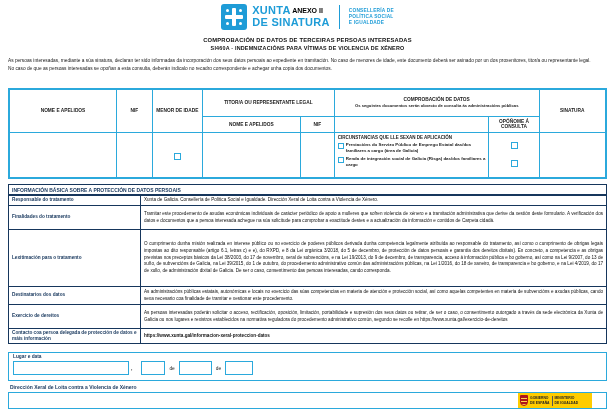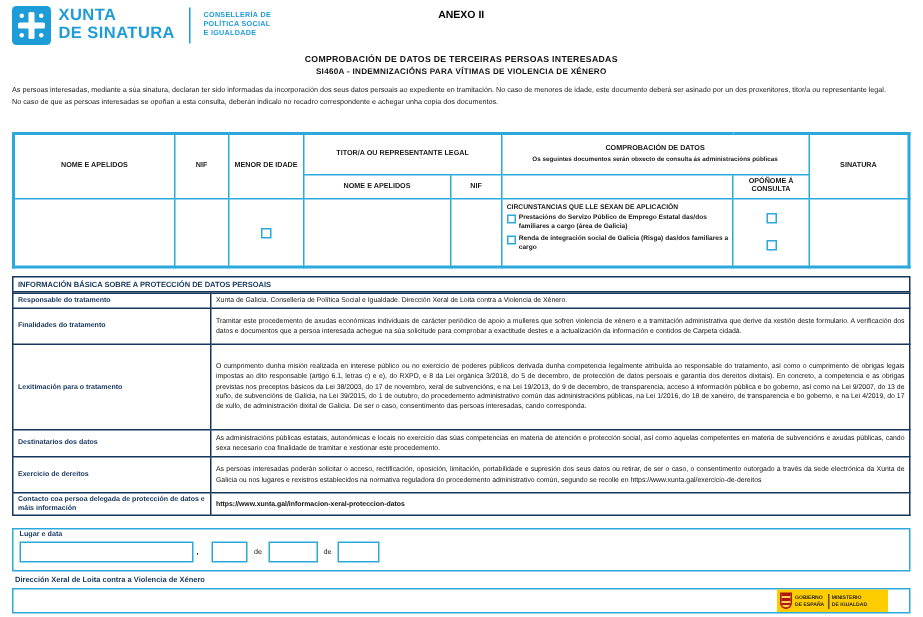--- a/index.html
+++ b/index.html
@@ -2,21 +2,21 @@
 <html><head>
 <meta charset="utf-8">
 <style>
   * { margin:0; padding:0; box-sizing:border-box; }
   html,body { background:#fff; }
   body { width:615px; height:411px; font-family:"Liberation Sans", sans-serif; color:#1a1a1a; }
   .page { position:relative; width:615px; height:411px; background:#fff; overflow:hidden; }
 
   
   .hdr { position:absolute; top:4px; left:8px; right:8px; height:32px; }
-  .brand { display:flex; align-items:center; gap:5px; }
+  .brand { display:flex; align-items:center; gap:5px;justify-content:center; }
   .logo-sq { width:26px; height:26px; background:#1E9CD7; border-radius:3px; position:relative; flex:0 0 auto; }
   .logo-sq .vbar { position:absolute; left:11px; top:4px; width:4px; height:18px; background:#fff; border-radius:1px; }
   .logo-sq .hbar { position:absolute; left:4px; top:11px; width:18px; height:4px; background:#fff; border-radius:1px; }
   .logo-sq .dot { position:absolute; width:3px; height:3px; background:#fff; border-radius:50%; }
   .d1{left:5px;top:5px;} .d2{right:5px;top:5px;} .d3{left:5px;bottom:5px;} .d4{right:5px;bottom:5px;}
   .brand-name { color:#1E9CD7; font-weight:bold; font-size:11px; line-height:1.05; letter-spacing:.3px; }
   .brand-div { width:1px; height:24px; background:#1E9CD7; margin:0 4px; }
   .dept { color:#1E9CD7; font-size:4.8px; font-weight:bold; line-height:1.25; letter-spacing:.2px; }
   .annex { position:absolute; top:3px; left:0; width:100%; text-align:center; font-weight:bold; font-size:7px; color:#000; }
 

